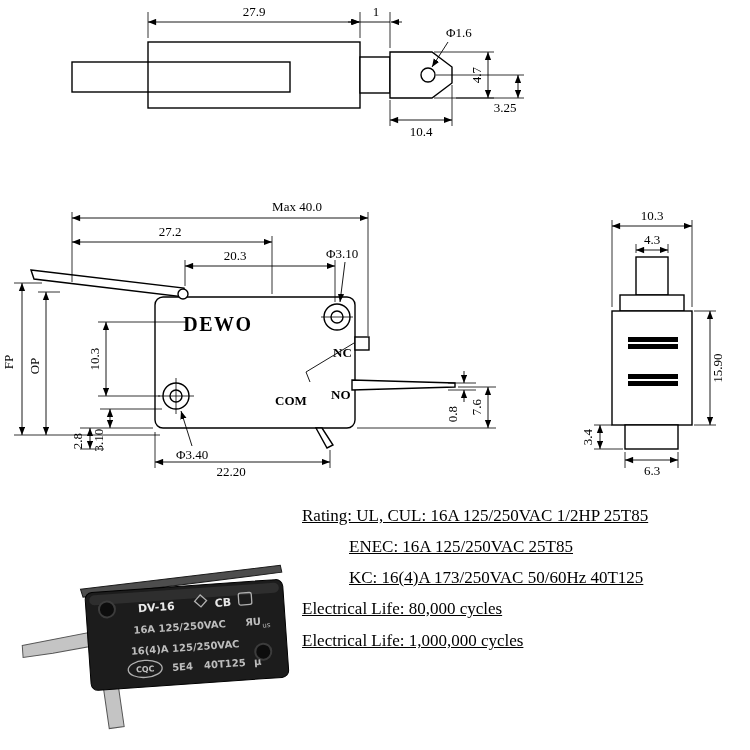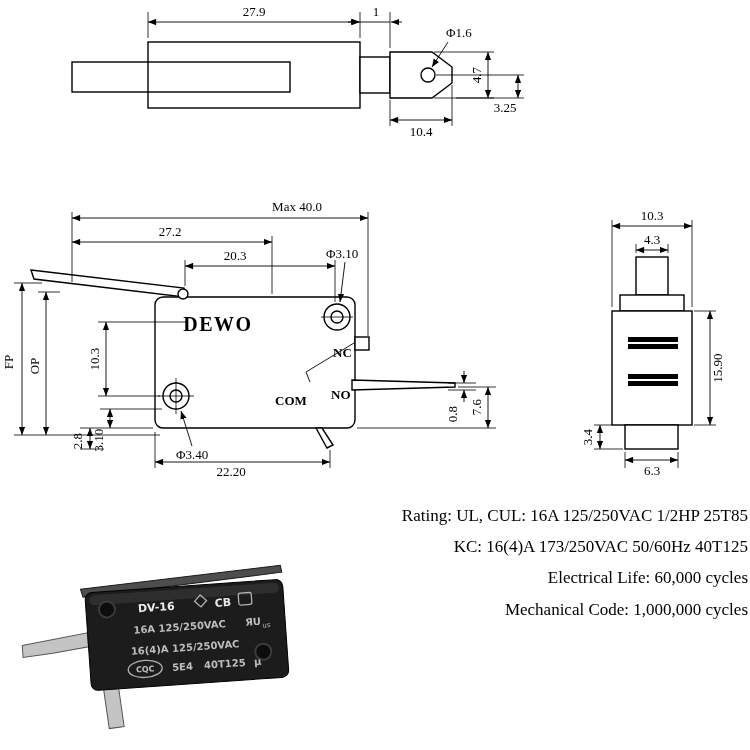--- a/index.html
+++ b/index.html
@@ -1,28 +1,28 @@
 <!DOCTYPE html>
 <html><head>
 <meta charset="utf-8">
 <style>
   html,body{margin:0;padding:0;background:#fff;width:750px;height:750px;overflow:hidden;}
-  #stage{position:relative;width:750px;height:631px;background:#fff;font-family:"Liberation Serif",serif;text-align:right;}
+  #stage{position:relative;width:750px;height:631px;background:#fff;font-family:"Liberation Serif",serif;}
   svg{position:absolute;left:0;top:0;}
   .ln{fill:#ffffff;stroke:#000;stroke-width:1.4;}
   .lnn{fill:none;stroke:#000;stroke-width:1.4;}
   .thin{stroke:#000;stroke-width:0.8;fill:none;}
   .dim{stroke:#000;stroke-width:0.9;fill:none;}
   .dt{font:13px "Liberation Serif",serif;fill:#000;}
   .lbl{font:bold 13px "Liberation Serif",serif;fill:#000;}
   .brand{font:bold 20px "Liberation Serif",serif;letter-spacing:1.5px;fill:#000;}
   .ptxt{font:bold 10px "DejaVu Sans",sans-serif;fill:#bdbdbd;}
   .ptxt2{font:bold 11px "DejaVu Sans",sans-serif;fill:#e9e9e9;}
   .specs{position:absolute;left:302px;top:506px;width:446px;font:17px "Liberation Serif",serif;color:#000;}
-  .specs .line{margin-bottom:12px;white-space:nowrap;}
+  .specs .line{margin-bottom:12px;white-space:nowrap;text-decoration:underline;}
   .specs .indent{padding-left:47px;}
   .specs .tight{margin-bottom:11px;}
 </style>
 </head>
 <body>
 
 <div id="stage">
 
 <svg width="750" height="750" viewBox="0 0 750 750">
   <defs>
@@ -241,18 +241,19 @@
     <ellipse cx="143" cy="666" rx="17" ry="8.5" fill="none" stroke="#b0b0b0" stroke-width="1.3"></ellipse>
     <text x="143" y="669" text-anchor="middle" font-size="8" font-weight="bold" fill="#bdbdbd" font-family="DejaVu Sans, sans-serif">CQC</text>
     <text class="ptxt" x="170" y="670">5E4</text>
     <text class="ptxt" x="202" y="670">40T125</text>
     <text class="ptxt" x="252" y="670">µ</text>
   </g>
 </svg>
 
 <div class="specs">
   <div class="line tight">Rating:  UL, CUL: 16A 125/250VAC 1/2HP 25T85</div>
+  <div class="line tight indent">ENEC:  16A 125/250VAC 25T85</div>
   <div class="line tight indent">KC: 16(4)A 173/250VAC 50/60Hz 40T125</div>
-  <div class="line">Electrical Life: 60,000 cycles</div>
-  <div class="line">Mechanical Code: 1,000,000 cycles</div>
+  <div class="line">Electrical Life: 80,000 cycles</div>
+  <div class="line">Electrical Life: 1,000,000 cycles</div>
 </div>
 
 </div>
 
 </body></html>

